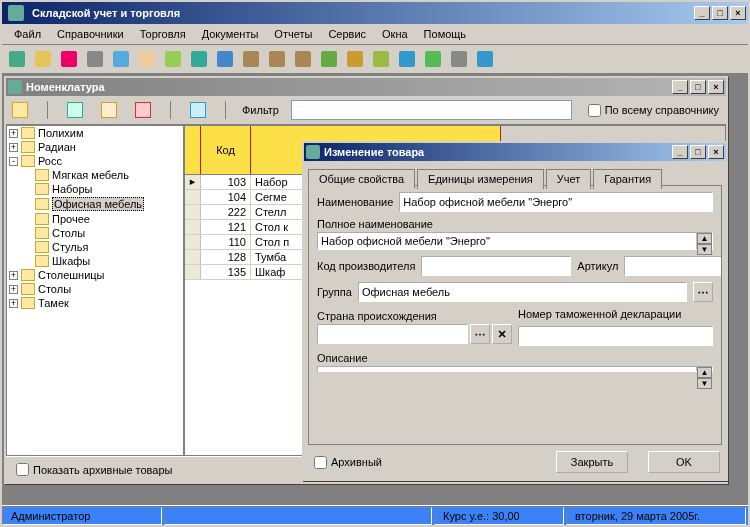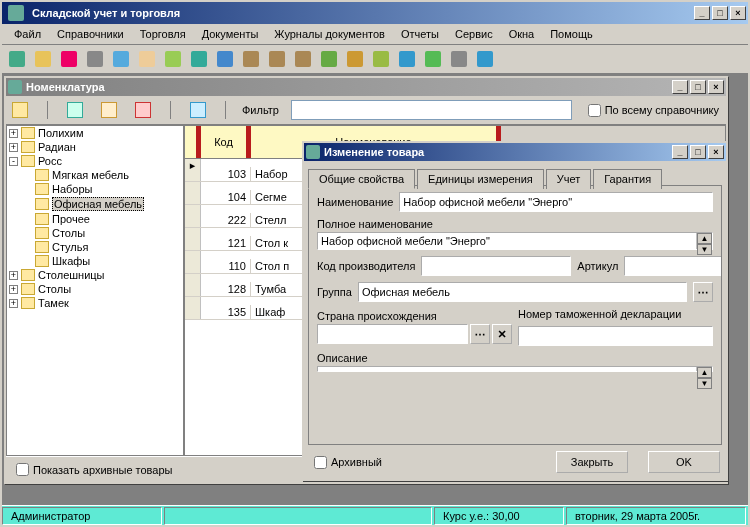--- a/index.html
+++ b/index.html
@@ -38,46 +38,46 @@
 
 .nom-body { flex:1; display:flex; background:#fff; }
 .tree-pane { width:178px; border:1px solid #808080; overflow:auto; background:#fff; }
 .tree-node { display:flex; align-items:center; padding:1px 2px; white-space:nowrap; cursor:pointer; }
 .tree-node .exp { width:9px; height:9px; border:1px solid #808080; margin-right:3px; font-size:9px; line-height:7px; text-align:center; cursor:pointer; }
 .tree-node .folder { width:14px; height:12px; background:#ffe9a2; border:1px solid #c9a833; margin-right:3px; }
 .tree-node.selected span.label { background:#d4d0c8; border:1px dotted #000; padding:0 1px; }
 
 .grid-pane { flex:1; border:1px solid #808080; overflow:hidden; }
 .grid-header { display:flex; background:#d4d0c8; border-bottom:1px solid #808080; }
-.grid-header .hcell { border-right:5px solid #b91c1c; padding:10px 4px; text-align:center; background:#fef9c3;}
+.grid-header .hcell { border-right:1px solid #b91c1c; padding:18px 4px; text-align:center; background:#fde047;}
 .grid-body { background:#fff; }
 .grid-row { display:flex; border-bottom:1px solid #d4d0c8; }
 .grid-row .rh { width:16px; background:#ece9d8; border-right:1px solid #c0c0c0; text-align:center; }
-.grid-row .cell { border-right:1px solid #d4d0c8; padding:1px 4px; overflow:hidden; white-space:nowrap;margin-top:8px; }
+.grid-row .cell { border-right:1px solid #d4d0c8; padding:1px 4px; overflow:hidden; white-space:nowrap; }
 
 .nom-footer { padding:6px; border-top:1px solid #fff; background:#d4d0c8; }
 
 
 .tabs { display:flex; padding:4px 4px 0 4px; }
 .tab { padding:3px 10px; border:1px solid #808080; border-bottom:none; background:#d4d0c8; margin-right:2px; cursor:pointer; position:relative; top:4px;}
 .tab.active { background:#d4d0c8; border-bottom:1px solid #d4d0c8; z-index:2; }
 .tab-panel { border:1px solid #808080; margin:0 4px; padding:6px 8px; flex:1; background:#d4d0c8; overflow:hidden;}
 .form-row { display:flex; align-items:center; margin-bottom:6px; gap:6px; }
 .form-label { white-space:nowrap; }
 .text-input { height:20px; border:1px inset #fff; background:#fff; padding:0 3px; flex:1; }
 .multiline { height:28px; border:1px inset #fff; background:#fff; flex:1; padding:2px 3px; position:relative; }
 .scroll-stub { position:absolute; right:0; top:0; bottom:0; width:16px; background:#ece9d8; border-left:1px solid #c0c0c0; display:flex; flex-direction:column; justify-content:space-between;}
 .scroll-stub .arr{height:15px;background:#d4d0c8;border:1px solid #808080;font-size:8px;text-align:center;}
 .btn-small { width:20px; height:20px; border:1px outset #fff; background:#d4d0c8; cursor:pointer; font-weight:bold; font-size:11px; display:flex;align-items:center;justify-content:center;}
 .dlg-buttons { display:flex; justify-content:flex-end; gap:20px; padding:6px; align-items:center;}
 .dlg-buttons .left{flex:1;}
 .push-btn { min-width:72px; height:22px; border:1px outset #fff; background:#d4d0c8; cursor:pointer; }
 
 
-.status-bar { height:20px; background:#5eead4; border-top:1px solid #fff; display:flex; align-items:center; }
+.status-bar { height:20px; background:#3b82f6; border-top:1px solid #fff; display:flex; align-items:center; }
 .status-cell { border:1px solid #808080; border-top-color:#808080; border-left-color:#808080; border-right-color:#fff; border-bottom-color:#fff; padding:1px 8px; margin-right:2px; height:18px; display:flex; align-items:center;}
 .status-cell.flex{flex:1;}
 
 .app { display:flex; flex-direction:column; width:100%; height:100%; border:2px solid #d4d0c8;}
 </style>
 </head>
 <body>
 
 <div class="app">
 
@@ -89,21 +89,20 @@
       <div class="win-btn">□</div>
       <div class="win-btn">×</div>
     </div>
   </div>
 
   <div class="menu-bar" id="menu-bar">
       <div class="menu-item">Файл</div>
       <div class="menu-item">Справочники</div>
       <div class="menu-item">Торговля</div>
       <div class="menu-item">Документы</div>
-      <div class="menu-item">Журналы документов</div>
       <div class="menu-item">Отчеты</div>
       <div class="menu-item">Сервис</div>
       <div class="menu-item">Окна</div>
       <div class="menu-item">Помощь</div>
     </div>
 
   <div class="toolbar" id="main-toolbar">
       <div class="tool-btn">
         <div class="tool-icon" style="background: rgb(68, 170, 136); border-radius: 2px;"></div>
       </div>

